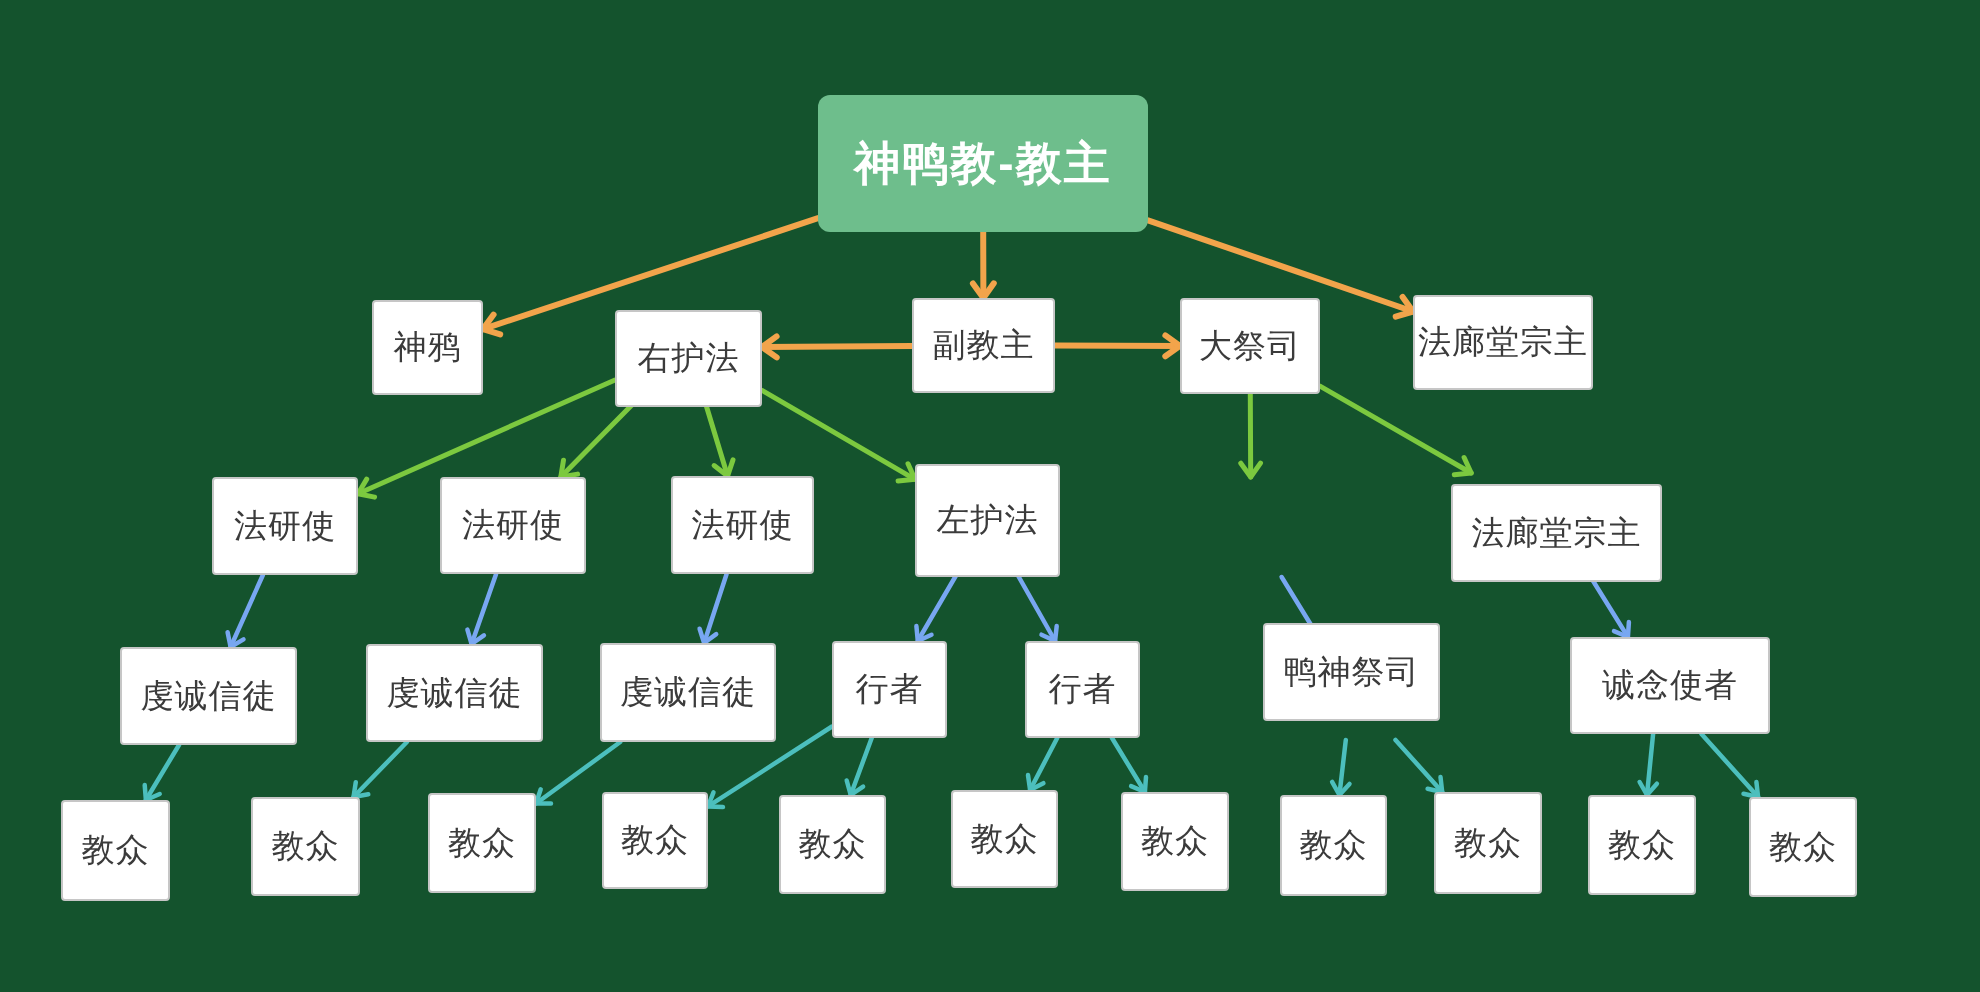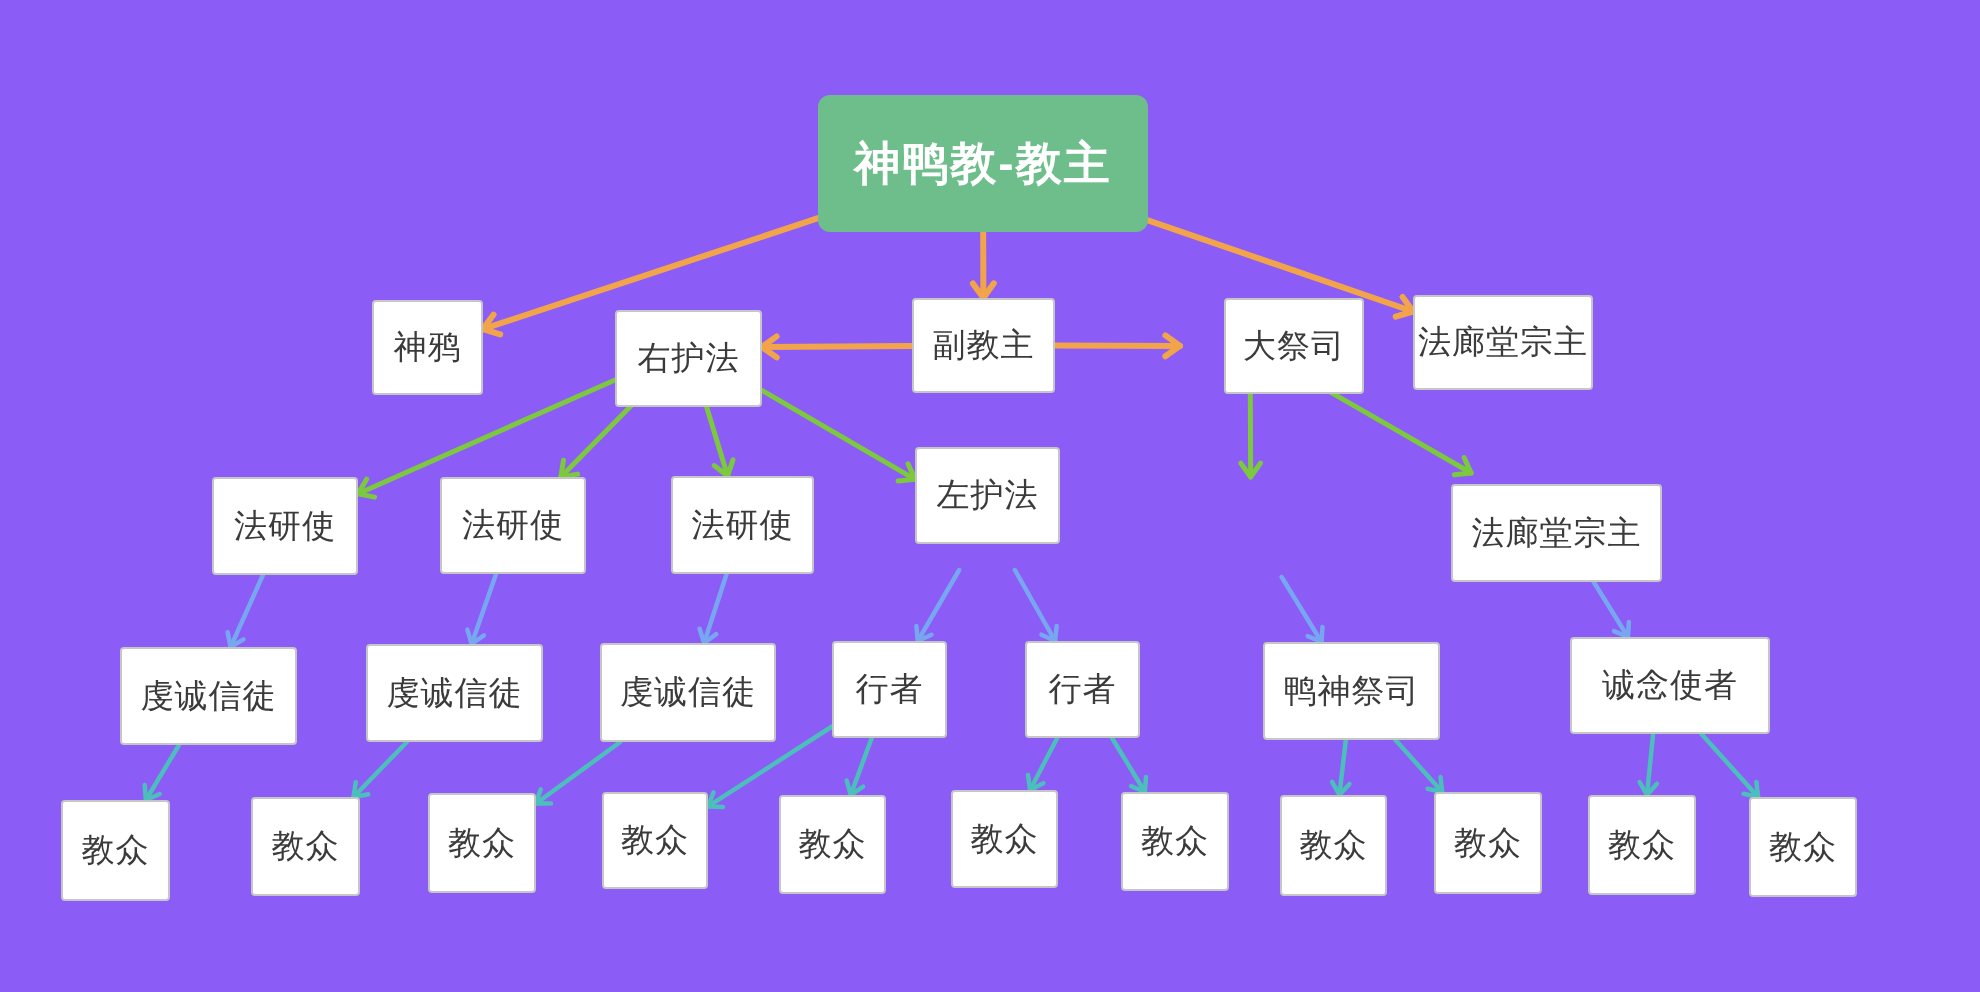--- a/index.html
+++ b/index.html
@@ -1,20 +1,20 @@
 <!DOCTYPE html>
 <html><head>
 <meta charset="utf-8">
 <style>
   html, body { margin: 0; padding: 0; background: #ffffff; }
   .canvas {
     position: relative;
     width: 1980px;
     height: 992px;
-    background: #8b5cf6;
+    background: #14532d;
     overflow: hidden;
     font-family: "Liberation Sans", sans-serif;
   }
   .edges-layer {
     position: absolute;
     left: 0; top: 0;
     width: 1980px; height: 992px;
     pointer-events: none;
   }
   .nodes-layer { position: absolute; left: 0; top: 0; width: 100%; height: 100%; }
@@ -169,57 +169,57 @@
       </div>
       <div class="node" style="left: 372px; top: 300px; width: 111px; height: 95px; background: rgb(255, 255, 255); border-color: rgb(198, 198, 198); color: rgb(59, 59, 59);">
         <span>神鸦</span>
       </div>
       <div class="node" style="left: 615px; top: 310px; width: 147px; height: 97px; background: rgb(255, 255, 255); border-color: rgb(198, 198, 198); color: rgb(59, 59, 59);">
         <span>右护法</span>
       </div>
       <div class="node" style="left: 912px; top: 298px; width: 143px; height: 95px; background: rgb(255, 255, 255); border-color: rgb(198, 198, 198); color: rgb(59, 59, 59);">
         <span>副教主</span>
       </div>
-      <div class="node" style="left: 1180px; top: 298px; width: 140px; height: 96px; background: rgb(255, 255, 255); border-color: rgb(198, 198, 198); color: rgb(59, 59, 59); margin-left: 44px;">
+      <div class="node" style="left: 1180px; top: 298px; width: 140px; height: 96px; background: rgb(255, 255, 255); border-color: rgb(198, 198, 198); color: rgb(59, 59, 59);">
         <span>大祭司</span>
       </div>
       <div class="node" style="left: 1413px; top: 295px; width: 180px; height: 95px; background: rgb(255, 255, 255); border-color: rgb(198, 198, 198); color: rgb(59, 59, 59);">
         <span>法廊堂宗主</span>
       </div>
       <div class="node" style="left: 212px; top: 477px; width: 146px; height: 98px; background: rgb(255, 255, 255); border-color: rgb(198, 198, 198); color: rgb(59, 59, 59);">
         <span>法研使</span>
       </div>
       <div class="node" style="left: 440px; top: 477px; width: 146px; height: 97px; background: rgb(255, 255, 255); border-color: rgb(198, 198, 198); color: rgb(59, 59, 59);">
         <span>法研使</span>
       </div>
       <div class="node" style="left: 671px; top: 476px; width: 143px; height: 98px; background: rgb(255, 255, 255); border-color: rgb(198, 198, 198); color: rgb(59, 59, 59);">
         <span>法研使</span>
       </div>
-      <div class="node" style="left: 915px; top: 447px; width: 145px; height: 97px; background: rgb(255, 255, 255); border-color: rgb(198, 198, 198); color: rgb(59, 59, 59);">
+      <div class="node" style="left: 915px; top: 464px; width: 145px; height: 113px; background: rgb(255, 255, 255); border-color: rgb(198, 198, 198); color: rgb(59, 59, 59);">
         <span>左护法</span>
       </div>
       <div class="node" style="left: 1451px; top: 484px; width: 211px; height: 98px; background: rgb(255, 255, 255); border-color: rgb(198, 198, 198); color: rgb(59, 59, 59);">
         <span>法廊堂宗主</span>
       </div>
       <div class="node" style="left: 120px; top: 647px; width: 177px; height: 98px; background: rgb(255, 255, 255); border-color: rgb(198, 198, 198); color: rgb(59, 59, 59);">
         <span>虔诚信徒</span>
       </div>
       <div class="node" style="left: 366px; top: 644px; width: 177px; height: 98px; background: rgb(255, 255, 255); border-color: rgb(198, 198, 198); color: rgb(59, 59, 59);">
         <span>虔诚信徒</span>
       </div>
       <div class="node" style="left: 600px; top: 643px; width: 176px; height: 99px; background: rgb(255, 255, 255); border-color: rgb(198, 198, 198); color: rgb(59, 59, 59);">
         <span>虔诚信徒</span>
       </div>
       <div class="node" style="left: 832px; top: 641px; width: 115px; height: 97px; background: rgb(255, 255, 255); border-color: rgb(198, 198, 198); color: rgb(59, 59, 59);">
         <span>行者</span>
       </div>
       <div class="node" style="left: 1025px; top: 641px; width: 115px; height: 97px; background: rgb(255, 255, 255); border-color: rgb(198, 198, 198); color: rgb(59, 59, 59);">
         <span>行者</span>
       </div>
-      <div class="node" style="left: 1263px; top: 642px; width: 177px; height: 98px; background: rgb(255, 255, 255); border-color: rgb(198, 198, 198); color: rgb(59, 59, 59);">
+      <div class="node" style="left: 1263px; top: 623px; width: 177px; height: 98px; background: rgb(255, 255, 255); border-color: rgb(198, 198, 198); color: rgb(59, 59, 59);">
         <span>鸭神祭司</span>
       </div>
       <div class="node" style="left: 1570px; top: 637px; width: 200px; height: 97px; background: rgb(255, 255, 255); border-color: rgb(198, 198, 198); color: rgb(59, 59, 59); justify-content: center;">
         <span>诚念使者</span>
       </div>
       <div class="node" style="left: 61px; top: 800px; width: 109px; height: 101px; background: rgb(255, 255, 255); border-color: rgb(198, 198, 198); color: rgb(59, 59, 59);">
         <span>教众</span>
       </div>
       <div class="node" style="left: 251px; top: 797px; width: 109px; height: 99px; background: rgb(255, 255, 255); border-color: rgb(198, 198, 198); color: rgb(59, 59, 59);">
         <span>教众</span>

